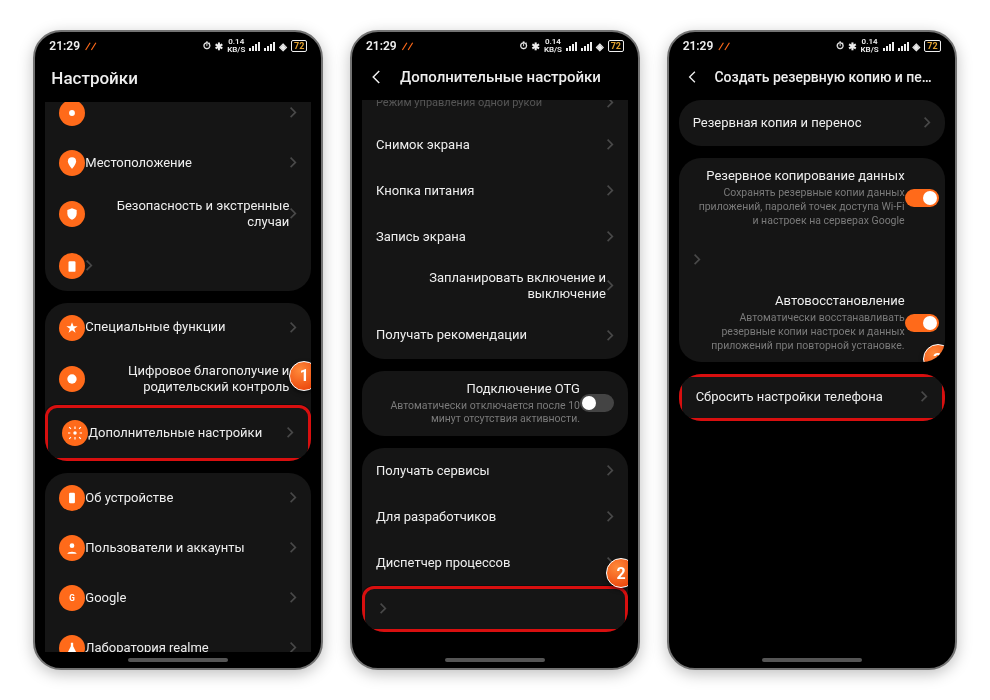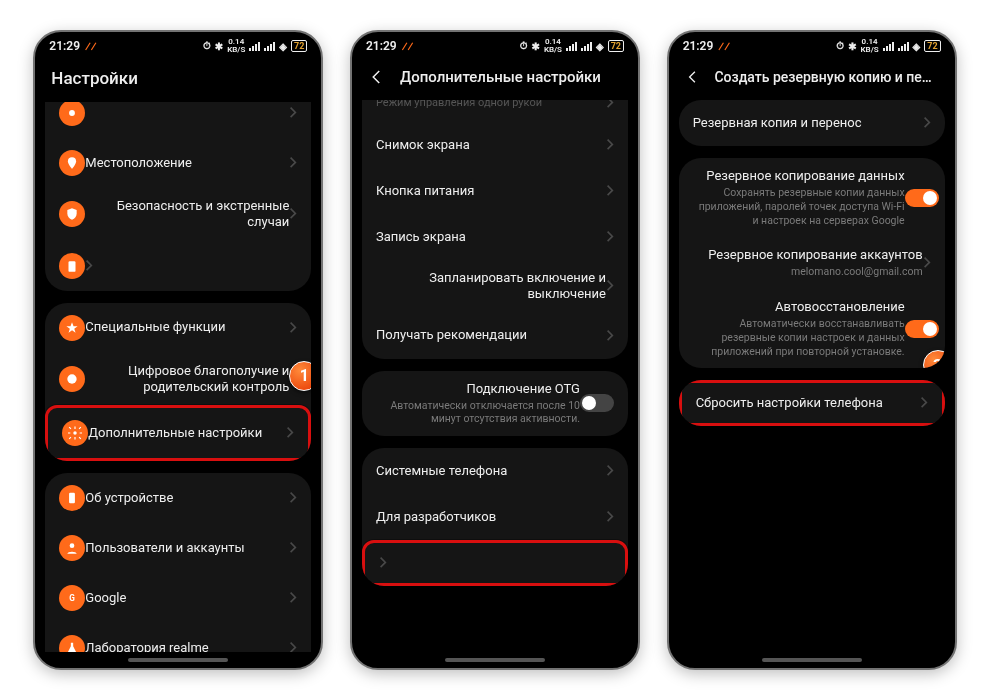--- a/index.html
+++ b/index.html
@@ -414,33 +414,44 @@
         <div class="txt">
           <div>Подключение OTG</div>
           <div class="sub">Автоматически отключается после 10 минут отсутствия активности.</div>
         </div>
         <div class="toggle off"></div>
       </div>
     </div>
 
     <div class="grp" style="position:relative">
       <div class="row">
-        <div class="txt">Системные телефона</div>
+        <div class="txt">Получать сервисы</div>
         <div class="chev">
             <svg viewBox="0 0 10 16">
               <path d="M2 2l6 6-6 6" stroke="#888" stroke-width="2" fill="none"></path>
             </svg>
           </div>
       </div>
       <div class="row">
         <div class="txt">Для разработчиков</div>
         <div class="chev">
             <svg viewBox="0 0 10 16">
               <path d="M2 2l6 6-6 6" stroke="#888" stroke-width="2" fill="none"></path>
             </svg>
+          </div>
+      </div>
+      <div class="row">
+        <div class="txt">Диспетчер процессов</div>
+        <div class="chev">
+            <svg viewBox="0 0 10 16">
+              <path d="M2 2l6 6-6 6" stroke="#888" stroke-width="2" fill="none"></path>
+            </svg>
+          </div>
+        <div class="badge" style="right:-8px;top:18px">
+            <span>2</span>
           </div>
       </div>
       <div class="row two-line hl">
         <div class="chev">
             <svg viewBox="0 0 10 16">
               <path d="M2 2l6 6-6 6" stroke="#888" stroke-width="2" fill="none"></path>
             </svg>
           </div>
       </div>
     </div>
@@ -499,24 +510,20 @@
 
     <div class="grp" style="position:relative">
       <div class="row two-line">
         <div class="txt">
           <div>Резервное копирование данных</div>
           <div class="sub">Сохранять резервные копии данных приложений, паролей точек доступа Wi-Fi и настроек на серверах Google</div>
         </div>
         <div class="toggle" style="margin-right:-8px"></div>
       </div>
       <div class="row two-line">
-        <div class="txt">
-          <div>Резервное копирование аккаунтов</div>
-          <div class="sub">melomano.cool@gmail.com</div>
-        </div>
         <div class="chev">
             <svg viewBox="0 0 10 16">
               <path d="M2 2l6 6-6 6" stroke="#888" stroke-width="2" fill="none"></path>
             </svg>
           </div>
       </div>
       <div class="row two-line">
         <div class="txt">
           <div>Автовосстановление</div>
           <div class="sub">Автоматически восстанавливать резервные копии настроек и данных приложений при повторной установке.</div>

